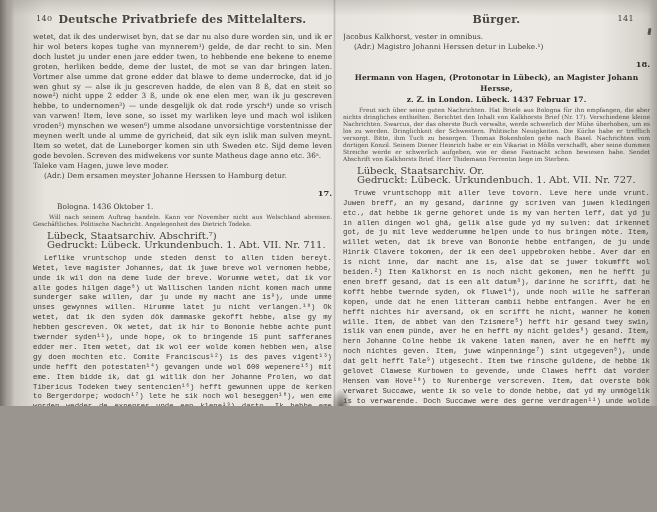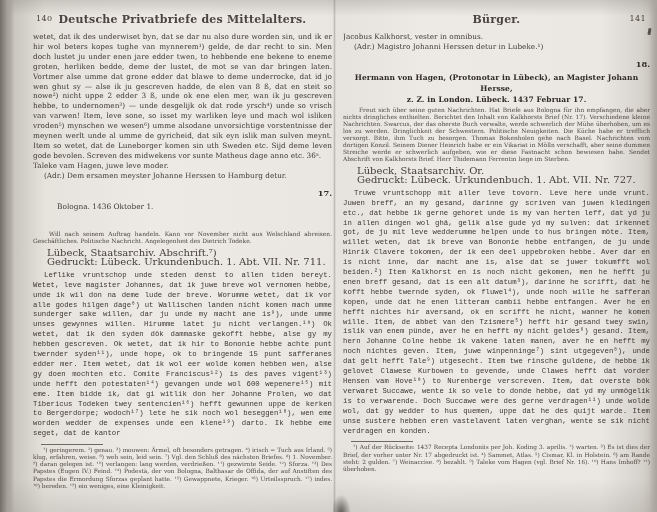--- a/index.html
+++ b/index.html
@@ -1,17 +1,17 @@
 <!DOCTYPE html>
 <html><head>
 <meta charset="utf-8">
 <style>
   html,body { margin:0; padding:0; background:#9a968f; }
   .scan {
-    position:relative; width:657px; height:512px; overflow:hidden;
+    position:relative; width:657px; height:406px; overflow:hidden;
     font-family:"DejaVu Serif", serif; color:#3f3a33;
     background:
       linear-gradient(90deg,#8f8b84 0px,#c9c5bf 14px,#e6e3dd 45px,#edeae5 150px,#eae7e2 325px,#e6e3de 340px,#edeae5 420px,#ebe8e3 600px,#d6d2cc 642px,#bdb9b3 657px);
   }
   .scan::before {
     content:""; position:absolute; inset:0; pointer-events:none;
     background:linear-gradient(180deg, rgba(130,126,119,.30) 0px, rgba(130,126,119,0) 16px, rgba(130,126,119,0) 478px, rgba(130,126,119,.22) 512px);
   }
   .edge-left { position:absolute; left:0; top:0; width:14px; height:100%;
     background:linear-gradient(90deg,#736f68,#a7a39c 55%,rgba(167,163,156,0)); }
@@ -24,33 +24,33 @@
   .speck { position:absolute; right:6px; top:28px; width:3px; height:7px;
     background:#57524b; border-radius:1px; transform:rotate(10deg); }
 
   .page { position:absolute; top:13px; height:496px; overflow:hidden; }
   .page-left  { left:33px;  width:299px; }
   .page-right { left:343px; width:307px; }
 
   .pagehead { position:relative; height:13px; margin-bottom:6px; }
   .pagehead .num { position:absolute; top:1px; font-size:8px; letter-spacing:.4px; color:#46413a; }
   .page-left  .pagehead .num { left:3px; }
-  .page-right .pagehead .num { right:4px;text-align:center; }
+  .page-right .pagehead .num { right:16px;text-align:center; }
   .pagehead .rt { display:block; text-align:center; font-weight:bold; font-size:11px; color:#4a453e; letter-spacing:.2px; }
 
   p { margin:0; }
   .body  { font-size:7.3px; line-height:9.9px; text-align:justify; color:#3d3830; }
   .indent { text-indent:11px; }
   .sig   { font-size:7.3px; line-height:10.2px; text-align:left; }
   .page-left  .sig { padding-right:11px; }
   .page-right .sig { padding-right:40px; }
   .addr  { font-size:7.3px; line-height:10.2px; padding-left:11px; }
   .letternum { text-align:right; font-weight:bold; font-size:8.2px; margin:7px 0 4px; color:#332e27; }
   .title  { font-size:7.5px; font-weight:bold; line-height:10.6px; text-align:center; color:#2f2a24; letter-spacing:.1px; }
-  .dateline { font-size:7.4px; line-height:10px; padding-left:24px; margin:1px 0 19px; }
+  .dateline { font-size:7.4px; line-height:10px; padding-left:24px; margin:1px 0 2px; }
   .regest { font-size:5.9px; line-height:7px; text-align:justify; text-indent:16px; color:#4c473f; margin:2px 0 4px; }
   .archive { font-size:10px; line-height:8.8px; margin-left:14px; color:#433e37; }
   .bodyblock { margin-top:4px;font-family:Liberation Mono, monospace; }
   .fnrule { width:62px; border-top:1px solid #6e6961; margin:5px 0 2px 8px; }
   .footnotes { font-size:5.8px; line-height:7.1px; text-align:justify; text-indent:10px; color:#4c473f; }
 </style>
 </head>
 <body>
 
 <div class="scan">

